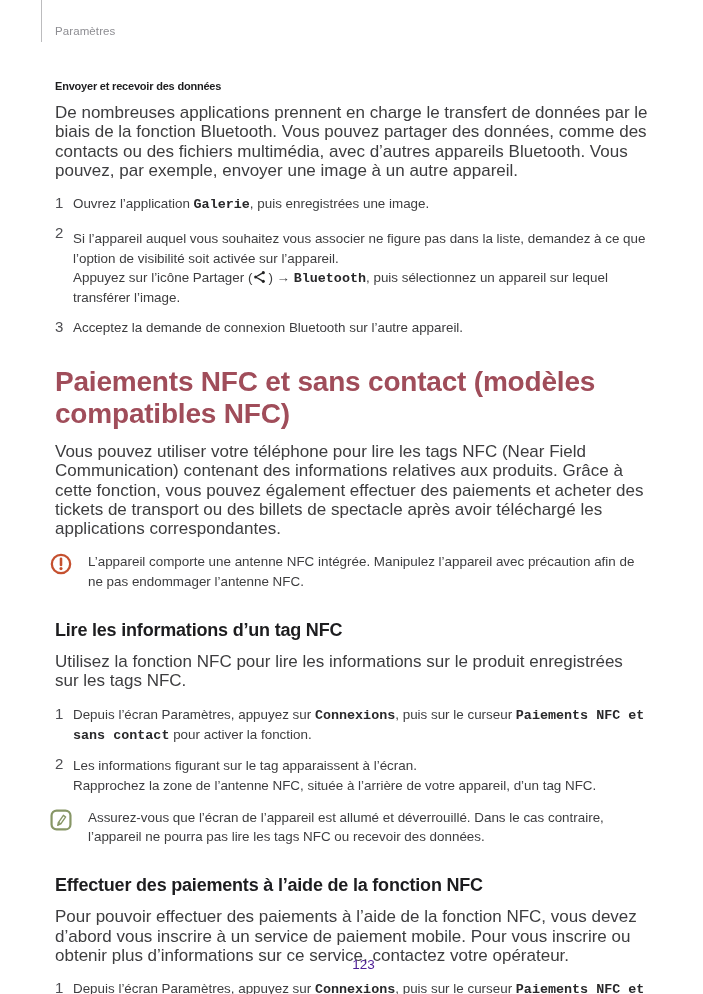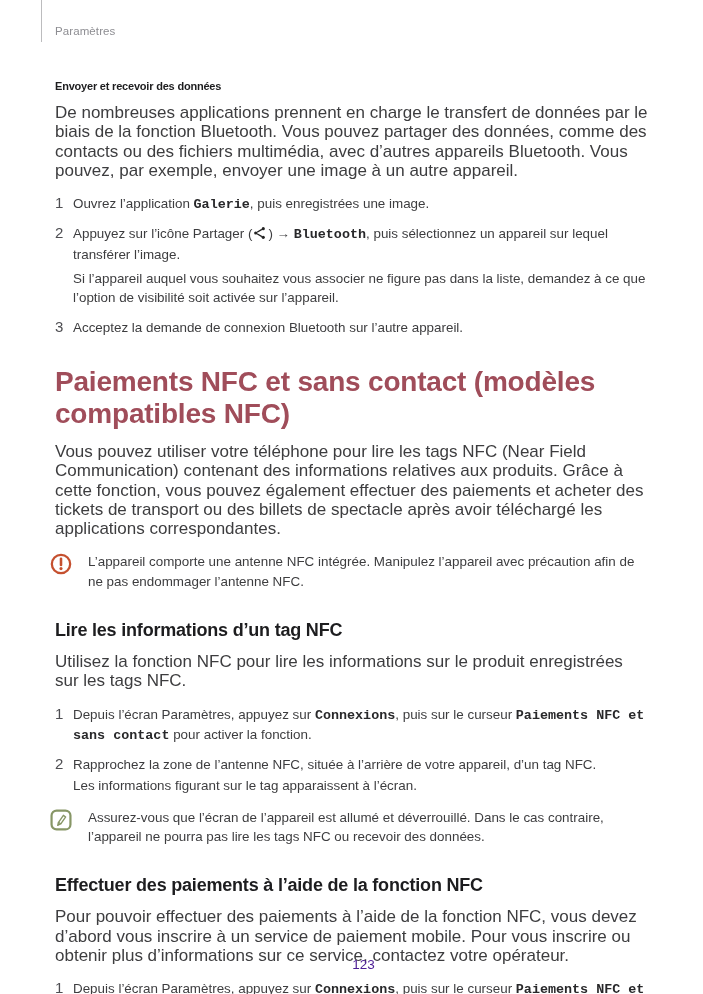--- a/index.html
+++ b/index.html
@@ -60,27 +60,27 @@
     <p class="body">De nombreuses applications prennent en charge le transfert de données par le biais de la fonction Bluetooth. Vous pouvez partager des données, comme des contacts ou des fichiers multimédia, avec d’autres appareils Bluetooth. Vous pouvez, par exemple, envoyer une image à un autre appareil.</p>
 
     <div class="steps">
       <div class="step">
         <span class="step-num">1</span>
         <div class="step-body"><span>Ouvrez l’application </span><span class="b">Galerie</span><span>, puis enregistrées une image.</span></div>
       </div>
       <div class="step">
         <span class="step-num">2</span>
         <div style="flex:1;">
+          <div class="step-body step-extra">Si l’appareil auquel vous souhaitez vous associer ne figure pas dans la liste, demandez à ce que l’option de visibilité soit activée sur l’appareil.</div>
           <div class="step-body"><span>Appuyez sur l’icône Partager (</span><span class="inline-icon"><svg viewBox="0 0 24 24" width="14" height="14">
                   <circle cx="17.6" cy="4.6" r="2.7" fill="#222"></circle>
                   <circle cx="4.6" cy="12" r="2.7" fill="#222"></circle>
                   <circle cx="17.6" cy="19.4" r="2.7" fill="#222"></circle>
                   <path d="M6.9 10.7 15.3 5.7 M6.9 13.3 15.3 18.3" stroke="#222" stroke-width="2.3" fill="none"></path>
                 </svg></span><span>) → </span><span class="b">Bluetooth</span><span>, puis sélectionnez un appareil sur lequel transférer l’image.</span></div>
-          <div class="step-body step-extra">Si l’appareil auquel vous souhaitez vous associer ne figure pas dans la liste, demandez à ce que l’option de visibilité soit activée sur l’appareil.</div>
         </div>
       </div>
       <div class="step">
         <span class="step-num">3</span>
         <div class="step-body"><span>Acceptez la demande de connexion Bluetooth sur l’autre appareil.</span></div>
       </div>
     </div>
 
     <h1 class="accent" style="color: rgb(160, 77, 90);">Paiements NFC et sans contact (modèles compatibles NFC)</h1>
     <p class="body">Vous pouvez utiliser votre téléphone pour lire les tags NFC (Near Field Communication) contenant des informations relatives aux produits. Grâce à cette fonction, vous pouvez également effectuer des paiements et acheter des tickets de transport ou des billets de spectacle après avoir téléchargé les applications correspondantes.</p>
@@ -100,22 +100,22 @@
     <p class="body">Utilisez la fonction NFC pour lire les informations sur le produit enregistrées sur les tags NFC.</p>
 
     <div class="steps">
       <div class="step">
         <span class="step-num">1</span>
         <div class="step-body"><span>Depuis l’écran Paramètres, appuyez sur </span><span class="b">Connexions</span><span>, puis sur le curseur </span><span class="b">Paiements NFC et sans contact</span><span> pour activer la fonction.</span></div>
       </div>
       <div class="step">
         <span class="step-num">2</span>
         <div style="flex:1;">
+          <div class="step-body" style="margin-top:1px;">Les informations figurant sur le tag apparaissent à l’écran.</div>
           <div class="step-body"><span>Rapprochez la zone de l’antenne NFC, située à l’arrière de votre appareil, d’un tag NFC.</span></div>
-          <div class="step-body" style="margin-top:1px;">Les informations figurant sur le tag apparaissent à l’écran.</div>
         </div>
       </div>
     </div>
 
     <div class="admon">
       <span class="admon-icon">
         <svg viewBox="0 0 24 24" width="22" height="22">
           <rect x="1.7" y="1.7" width="20.6" height="20.6" rx="5.5" fill="none" stroke="#879666" stroke-width="2.4"></rect>
           <path d="M9.3 14.5 14.6 6.9l2.5 1.8-5.3 7.6z" fill="none" stroke="#879666" stroke-width="1.5" stroke-linejoin="round"></path>
           <path d="M9.3 14.5l-.9 3.3 2.9-1.5" fill="none" stroke="#879666" stroke-width="1.5" stroke-linejoin="round"></path>

